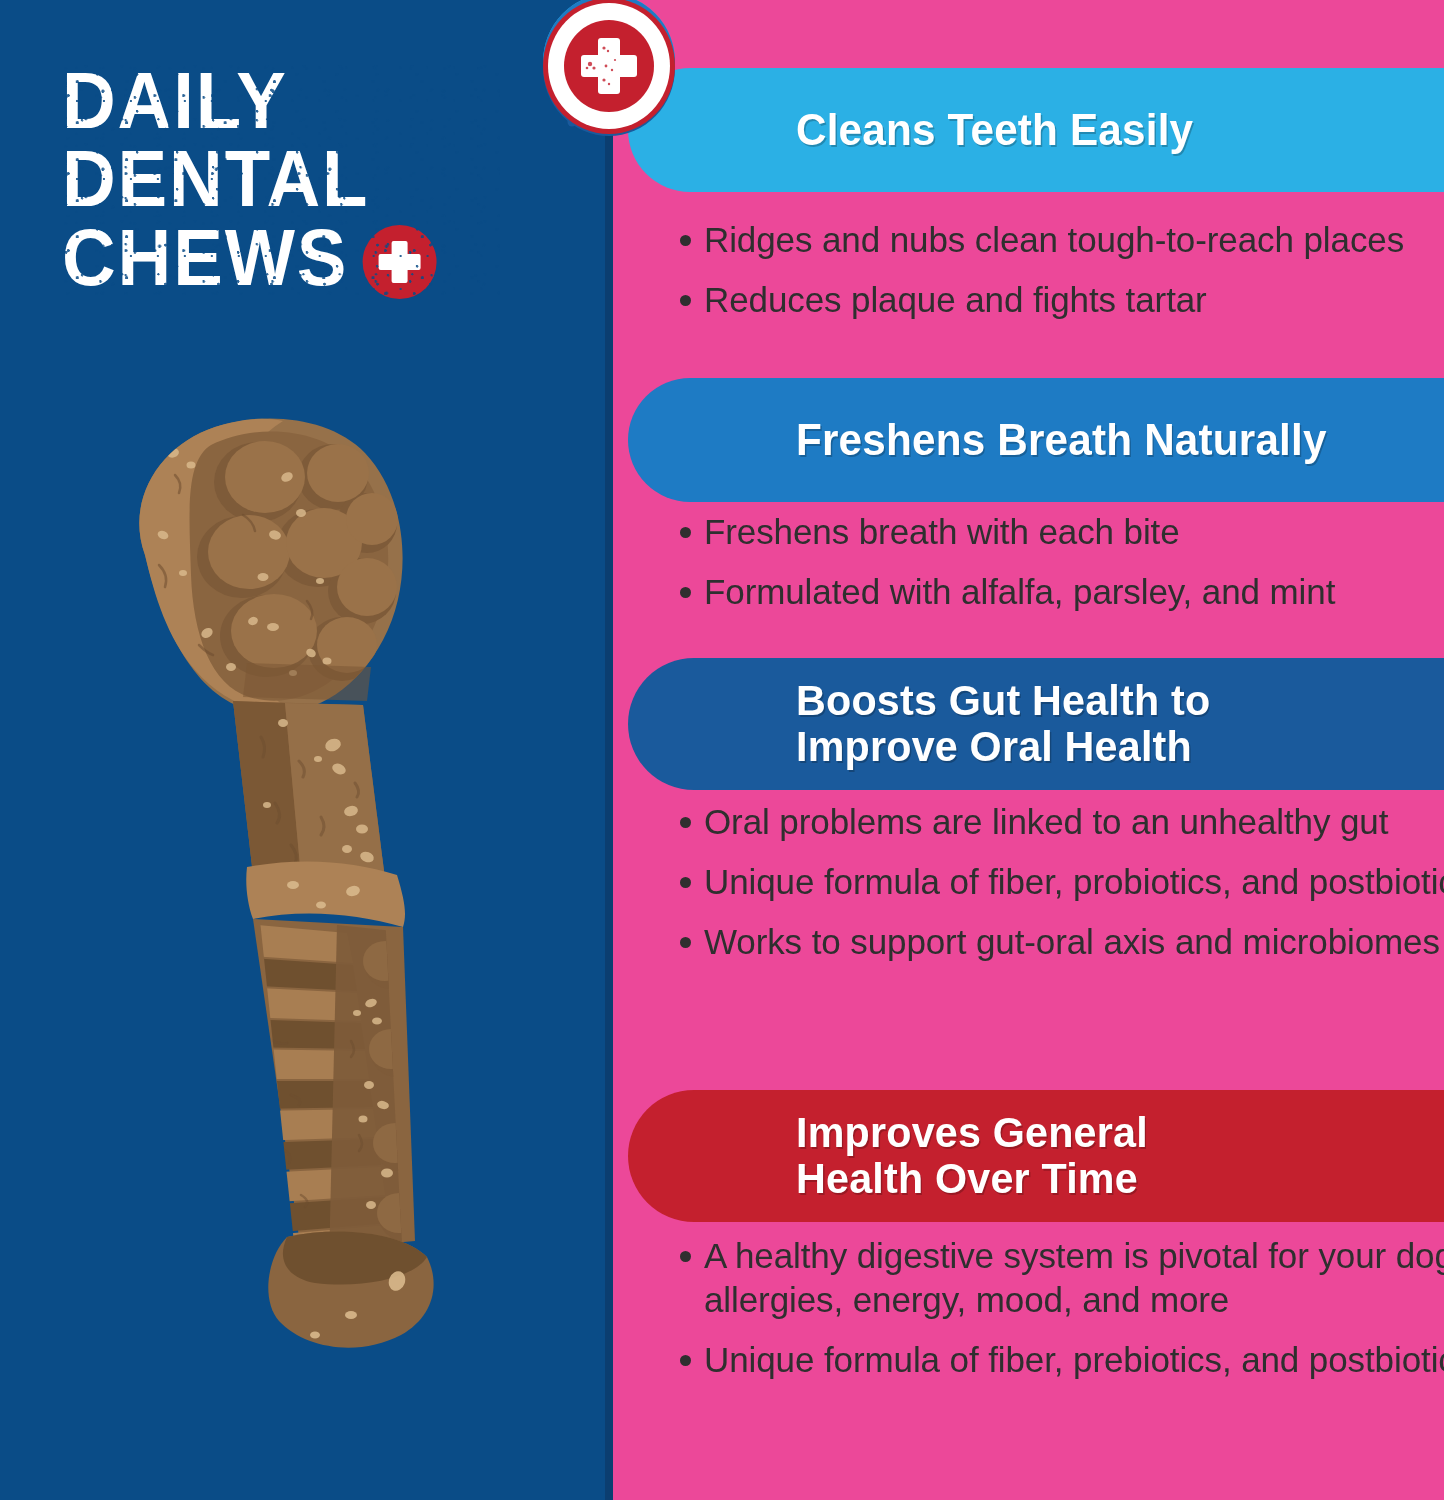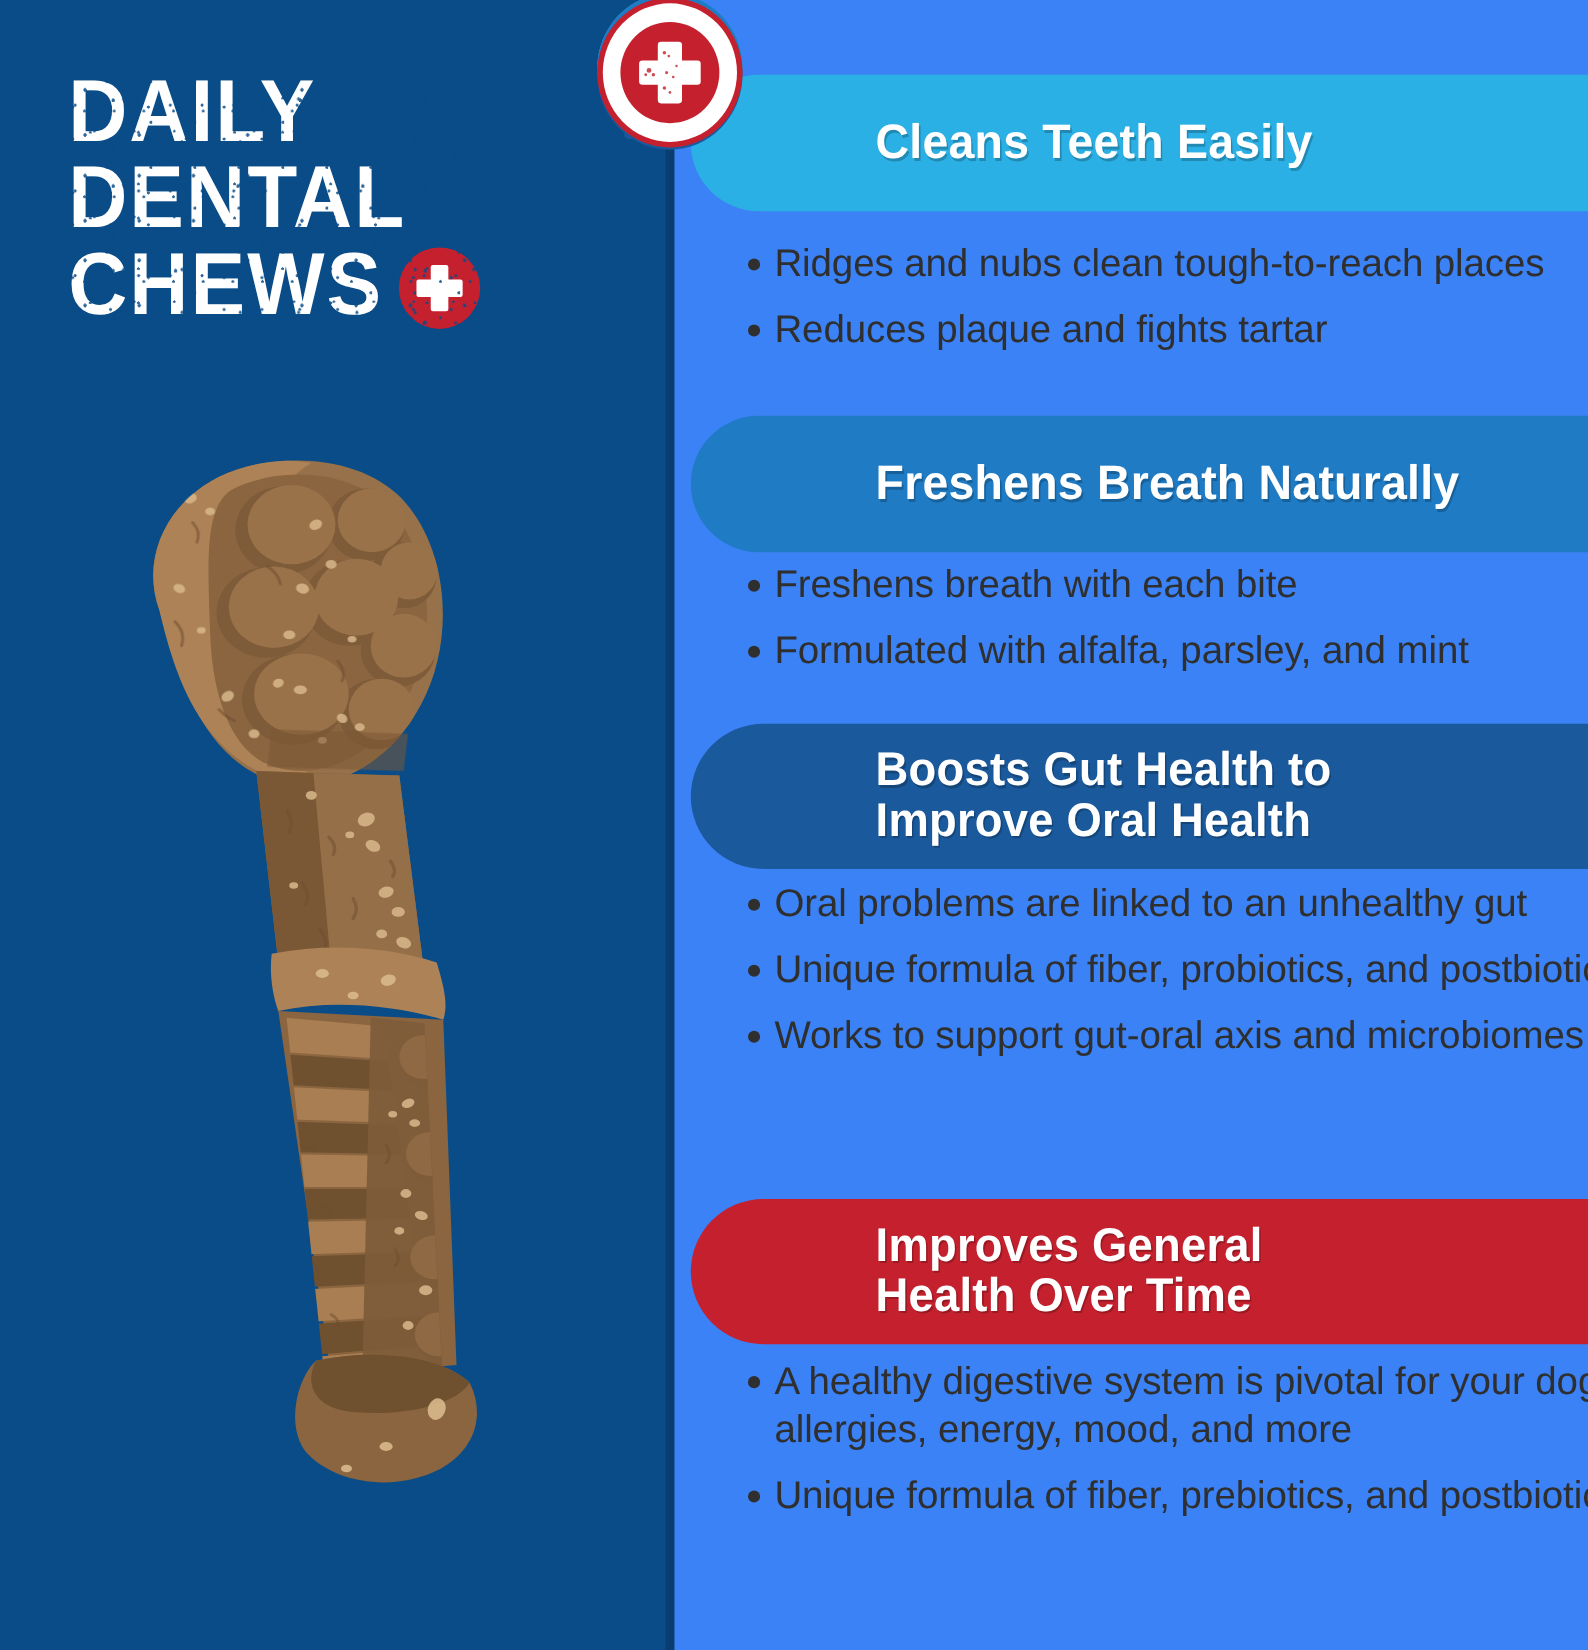--- a/index.html
+++ b/index.html
@@ -9,21 +9,21 @@
     height: 1500px;
     background: #ffffff;
     font-family: "Liberation Sans", sans-serif;
     overflow: hidden;
   }
 
   .page {
     position: relative;
     width: 1444px;
     height: 1500px;
-    background: #3b82f6;
+    background: #ec4899;
     overflow: hidden;
   }
 
   
   .left-panel {
     position: absolute;
     left: 0; top: 0;
     width: 613px;
     height: 1500px;
     background: #0A4C87;

